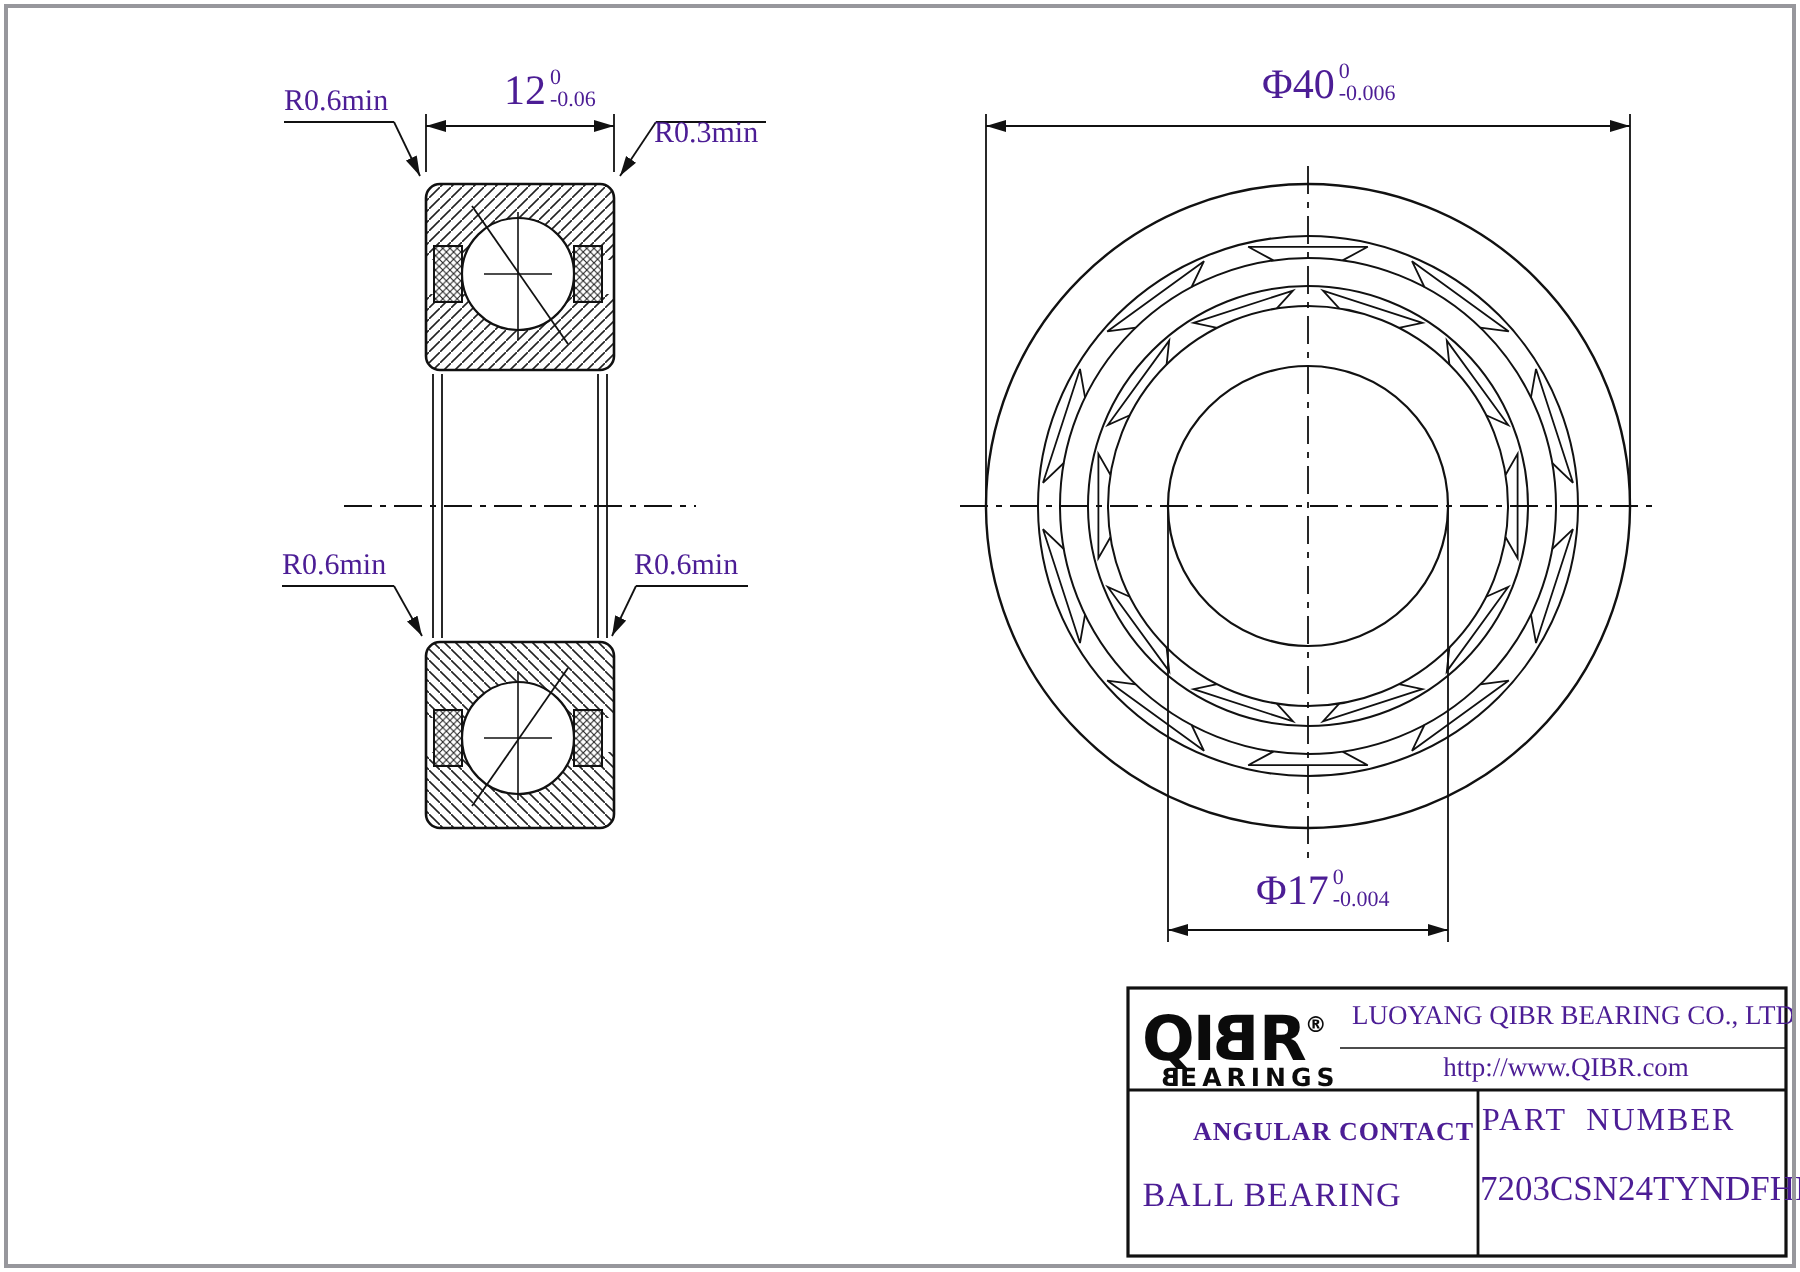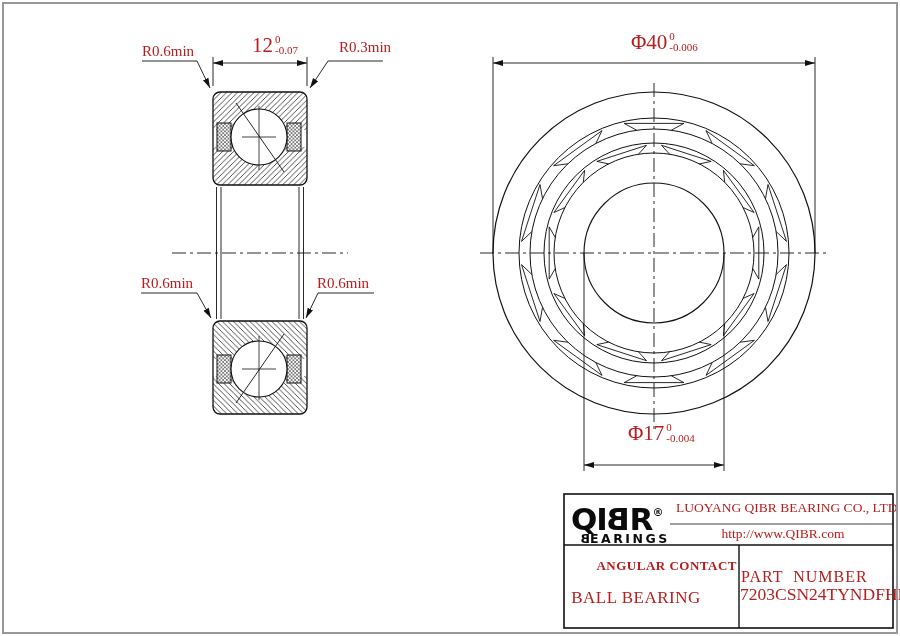--- a/index.html
+++ b/index.html
@@ -1,40 +1,40 @@
 <!DOCTYPE html>
 <html><head>
 <meta charset="utf-8">
 <style>
   html,body{margin:0;padding:0;background:#fff;width:900px;height:636px;overflow:hidden;}
   #sheet{position:relative;width:900px;height:636px;background:#ffffff;
          font-family:"Liberation Serif",serif;color:#111;}
   .frame{position:absolute;left:2px;top:2px;right:2px;bottom:2px;
          border:2px solid #97979c;pointer-events:none;}
   svg{position:absolute;left:0;top:0;}
-  .txt{position:absolute;white-space:nowrap;color:#b91c1c;}
+  .txt{position:absolute;white-space:nowrap;color:#4c1d95;}
   .r-label{font-size:15px;line-height:15px;}
   #lbl-r-tl{left:142px;top:44px;}
-  #lbl-r-tr{left:327px;top:40px;margin-left:12px;}
+  #lbl-r-tr{left:327px;top:60px;}
   #lbl-r-ml{left:141px;top:276px;}
   #lbl-r-mr{left:317px;top:276px;}
   .dim{display:flex;align-items:flex-start;}
   .dim .main{font-size:21px;line-height:20px;margin-left:16px;}
   .dim .main.phi{}
   .dim .tol{display:inline-flex;flex-direction:column;font-size:11px;line-height:11px;
             margin-left:2px;margin-top:-1px;}
   #dim-width{left:236px;top:35px;}
   #dim-od{left:615px;top:32px;}
-  #dim-bore{left:612px;top:423px;}
+  #dim-bore{left:612px;top:435px;}
   
   .tb-company{left:676px;top:500px;width:214px;text-align:center;font-size:13.5px;}
   .tb-url{left:676px;top:526px;width:214px;text-align:center;font-size:13.5px;}
   .tb-prod1{left:566px;top:558px;width:171px;text-align:right;font-size:13px;letter-spacing:0.5px;font-weight:bold;}
   .tb-prod2{left:566px;top:588px;width:140px;text-align:center;font-size:17px;letter-spacing:0.5px;}
-  .tb-pn-label{left:741px;top:568px;width:122px;text-align:center;font-size:16px;
+  .tb-pn-label{left:741px;top:552px;width:122px;text-align:center;font-size:16px;
                letter-spacing:1px;white-space:pre;}
   .tb-pn{left:740px;top:584px;width:152px;text-align:center;font-size:17.5px;}
   .logo{left:571px;top:496px;font-family:"DejaVu Sans",sans-serif;font-weight:900;
         font-size:31px;line-height:33px;letter-spacing:-1px;color:#0b0b0b;}
   .logo .reg{font-size:11px;font-weight:700;vertical-align:14px;letter-spacing:0;}
   .logo-sub{left:578px;top:531px;font-family:"DejaVu Sans",sans-serif;font-weight:700;
             font-size:12.5px;letter-spacing:2.5px;color:#0b0b0b;}
   .mir{display:inline-block;transform:scaleX(-1);}
 </style>
 </head>
@@ -164,21 +164,21 @@
 
   <div id="lbl-r-tl" class="txt r-label">R0.6min</div>
   <div id="lbl-r-tr" class="txt r-label">R0.3min</div>
   <div id="lbl-r-ml" class="txt r-label">R0.6min</div>
   <div id="lbl-r-mr" class="txt r-label">R0.6min</div>
 
   <div id="dim-width" class="txt dim">
     <span class="main">12</span>
     <span class="tol">
       <span>0</span>
-      <span>-0.07</span>
+      <span>-0.06</span>
     </span>
   </div>
 
   <div id="dim-od" class="txt dim">
     <span class="main phi">Φ40</span>
     <span class="tol">
       <span>0</span>
       <span>-0.006</span>
     </span>
   </div>

